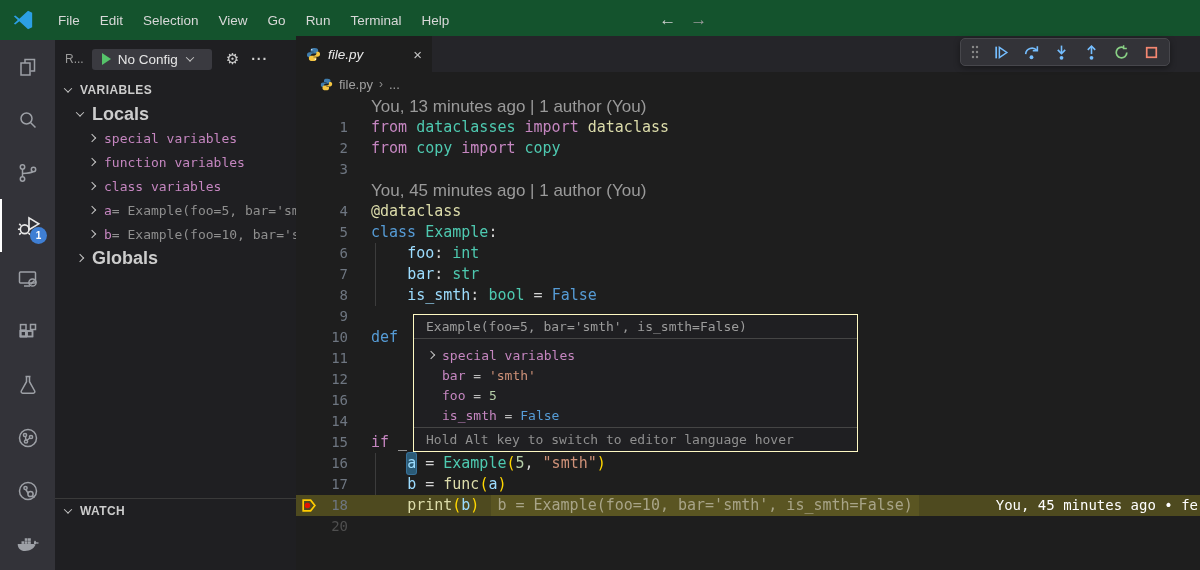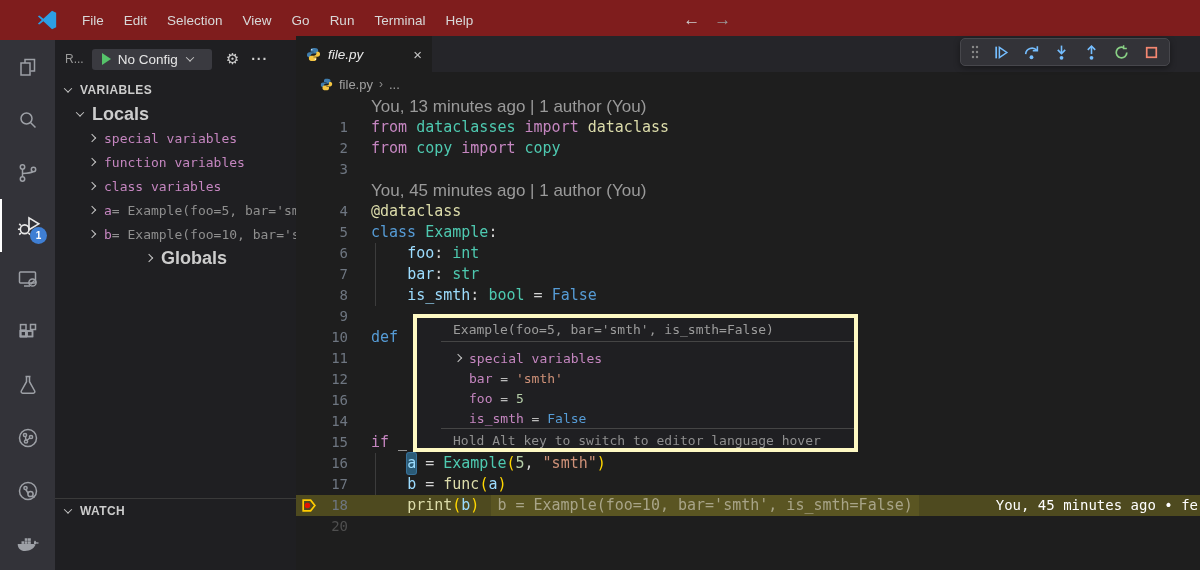--- a/index.html
+++ b/index.html
@@ -3,21 +3,21 @@
 <meta charset="utf-8">
 <style>
   * { margin:0; padding:0; box-sizing:border-box; }
   html,body { width:1200px; height:570px; overflow:hidden; background:#1e1e1e;
     font-family:"Liberation Sans", sans-serif; }
   #app { position:relative; width:1200px; height:570px; background:#1e1e1e; }
   .mono { font-family:"DejaVu Sans Mono", monospace; }
 
   
   #titlebar { position:absolute; left:0; top:0; width:1200px; height:40px;
-    background:#7f1d1d; display:flex; align-items:center; color:#d4d4d4;padding-left:24px; }
+    background:#14532d; display:flex; align-items:center; color:#d4d4d4; }
   #vscode-logo { margin:0 14px 0 12px; flex:none; }
   #menus { display:flex; align-items:center; }
   .menu-item { padding:4px 10px; font-size:13.5px; color:#d8d8d8; border-radius:4px; cursor:default; }
   #nav-arrows { display:flex; align-items:center; margin-left:200px; gap:14px; }
   .navbtn { font-size:17px; color:#cfcfcf; }
   .navbtn.fwd { color:#9a9a9a; }
   #command-center { position:absolute; left:740px; top:8px; width:450px; height:24px;
     background:#2c2c30; border:1px solid #4e4e54; border-radius:6px;
     display:flex; align-items:center; justify-content:flex-end; padding-right:52px;
     color:#cccccc; font-size:13px; gap:6px; }
@@ -94,22 +94,22 @@
   .k1{color:#c586c0} .k2{color:#569cd6} .ty{color:#4ec9b0} .fn{color:#dcdcaa}
   .vr{color:#9cdcfe} .nu{color:#b5cea8} .st{color:#ce9178} .pl{color:#d4d4d4}
   .br{color:#ffd700} .pl2{color:#bbbbbb}
   .hl { background:#2b5b77; border-radius:2px; box-shadow:0 0 0 1px #38729a; }
   .chip { background:#4c491e; color:#a39f8a; margin-left:12px; padding:0 6px; font-size:15px; }
   .row.current .chip { background:#5a5522; color:#a8a488; }
   .blame { margin-left:auto; color:#ffffff; padding-right:2px; font-size:14px; }
 
   
   #tooltip { position:absolute; left:117px; top:278px; width:445px; height:138px;
-    background:#1f1f22; border:4px solid #fef9c3; z-index:20; display:flex; flex-direction:column;
-    font-family:"DejaVu Sans Mono", monospace; font-size:13px;padding-left:24px; }
+    background:#1f1f22; border:1px solid #fef9c3; z-index:20; display:flex; flex-direction:column;
+    font-family:"DejaVu Sans Mono", monospace; font-size:13px; }
   #tt-header { padding:4px 12px; color:#9c9c9c; border-bottom:1px solid #454545; white-space:pre; }
   #tt-body { padding:6px 0 0 0; }
   .ttrow { height:20px; display:flex; align-items:center; padding-left:28px; white-space:pre; }
   .ttchev { border-color:#c5c5c5; margin-left:-14px; margin-right:8px; }
   #tt-footer { margin-top:auto; border-top:1px solid #454545; padding:4px 12px; color:#8f8f8f; }
 </style>
 </head>
 <body>
 
 <div id="app">
@@ -259,21 +259,21 @@
         <div class="trow" style="padding-left: 32px;">
           <span class="chev chev-right"></span>
           <span class="t-name mono">a</span>
           <span class="t-val mono"> = Example(foo=5, bar='sm…</span>
         </div>
         <div class="trow" style="padding-left: 32px;">
           <span class="chev chev-right"></span>
           <span class="t-name mono">b</span>
           <span class="t-val mono"> = Example(foo=10, bar='s…</span>
         </div>
-        <div class="trow" style="padding-left: 20px; justify-content: center;">
+        <div class="trow" style="padding-left: 20px;">
           <span class="chev chev-right"></span>
           <span class="t-scope">Globals</span>
         </div>
       </div>
     <div id="watch-section">
       <div class="trow">
         <span class="chev chev-down"></span>
         <span class="t-header">WATCH</span>
       </div>
     </div>

